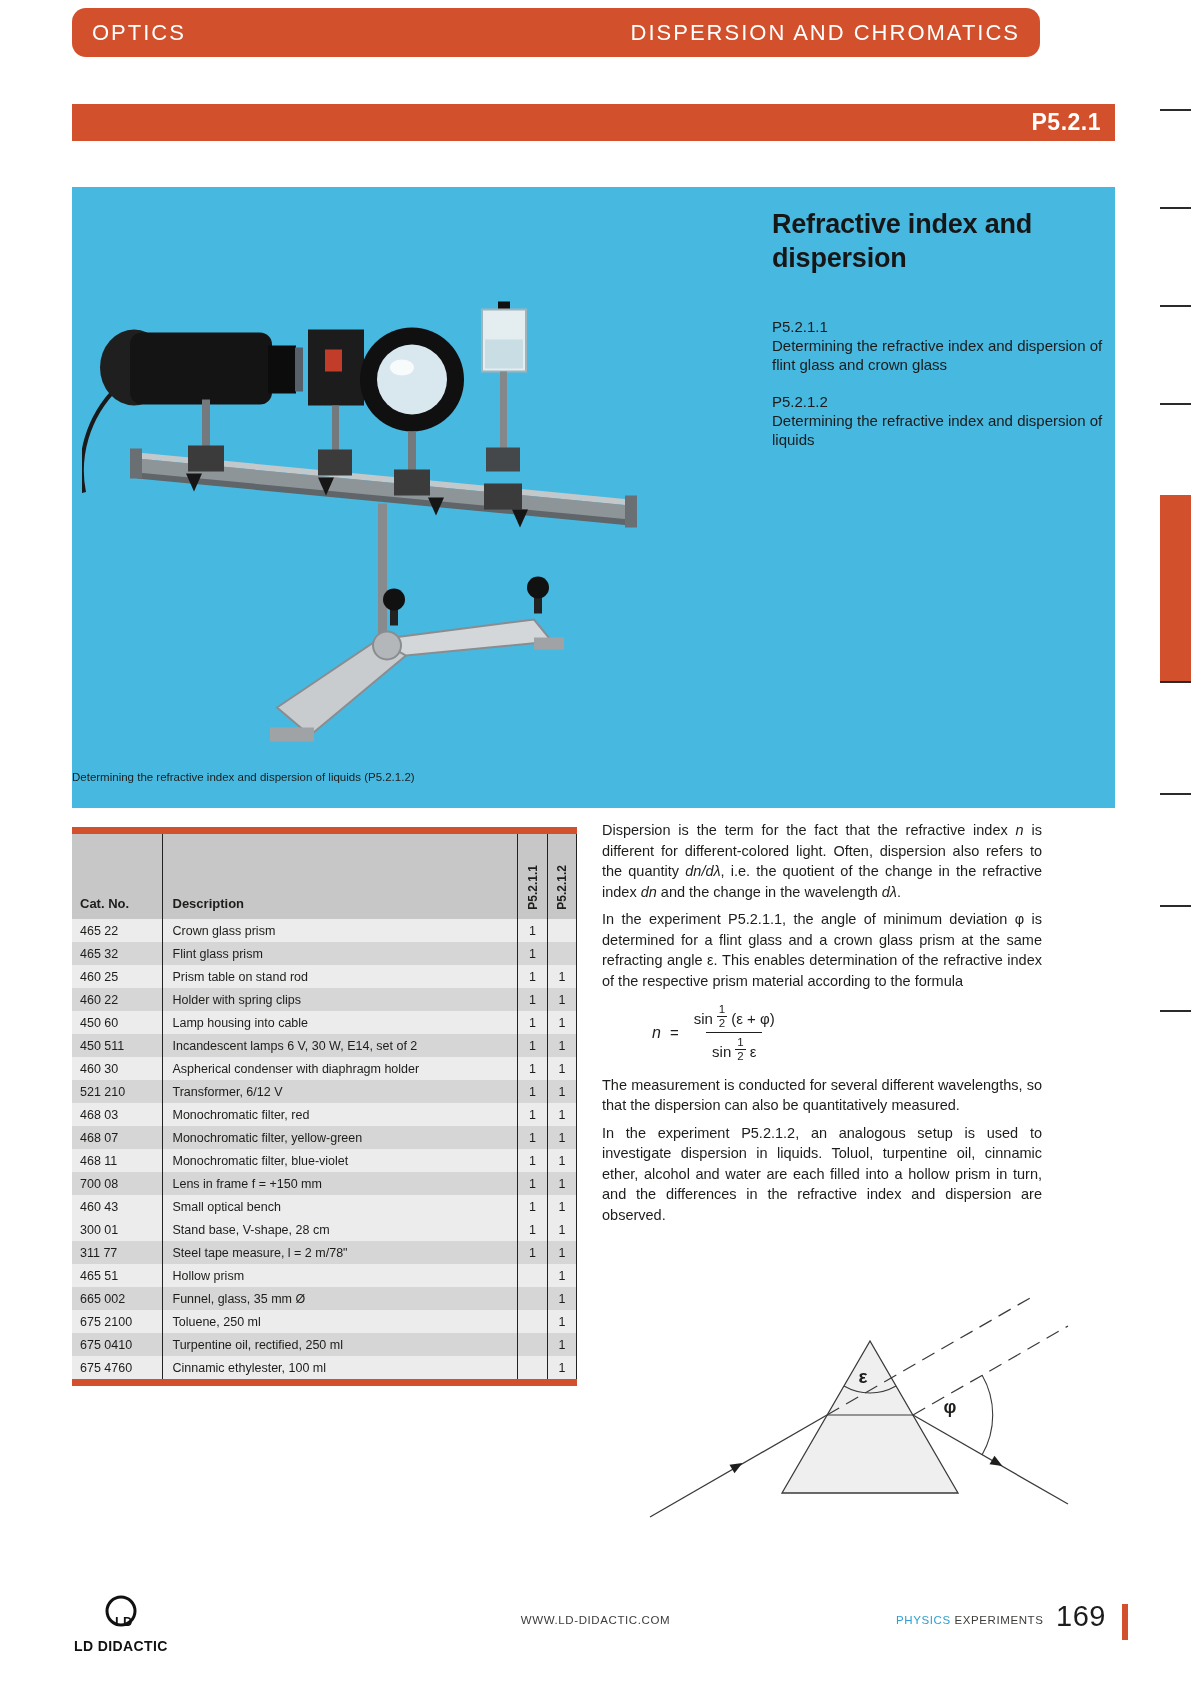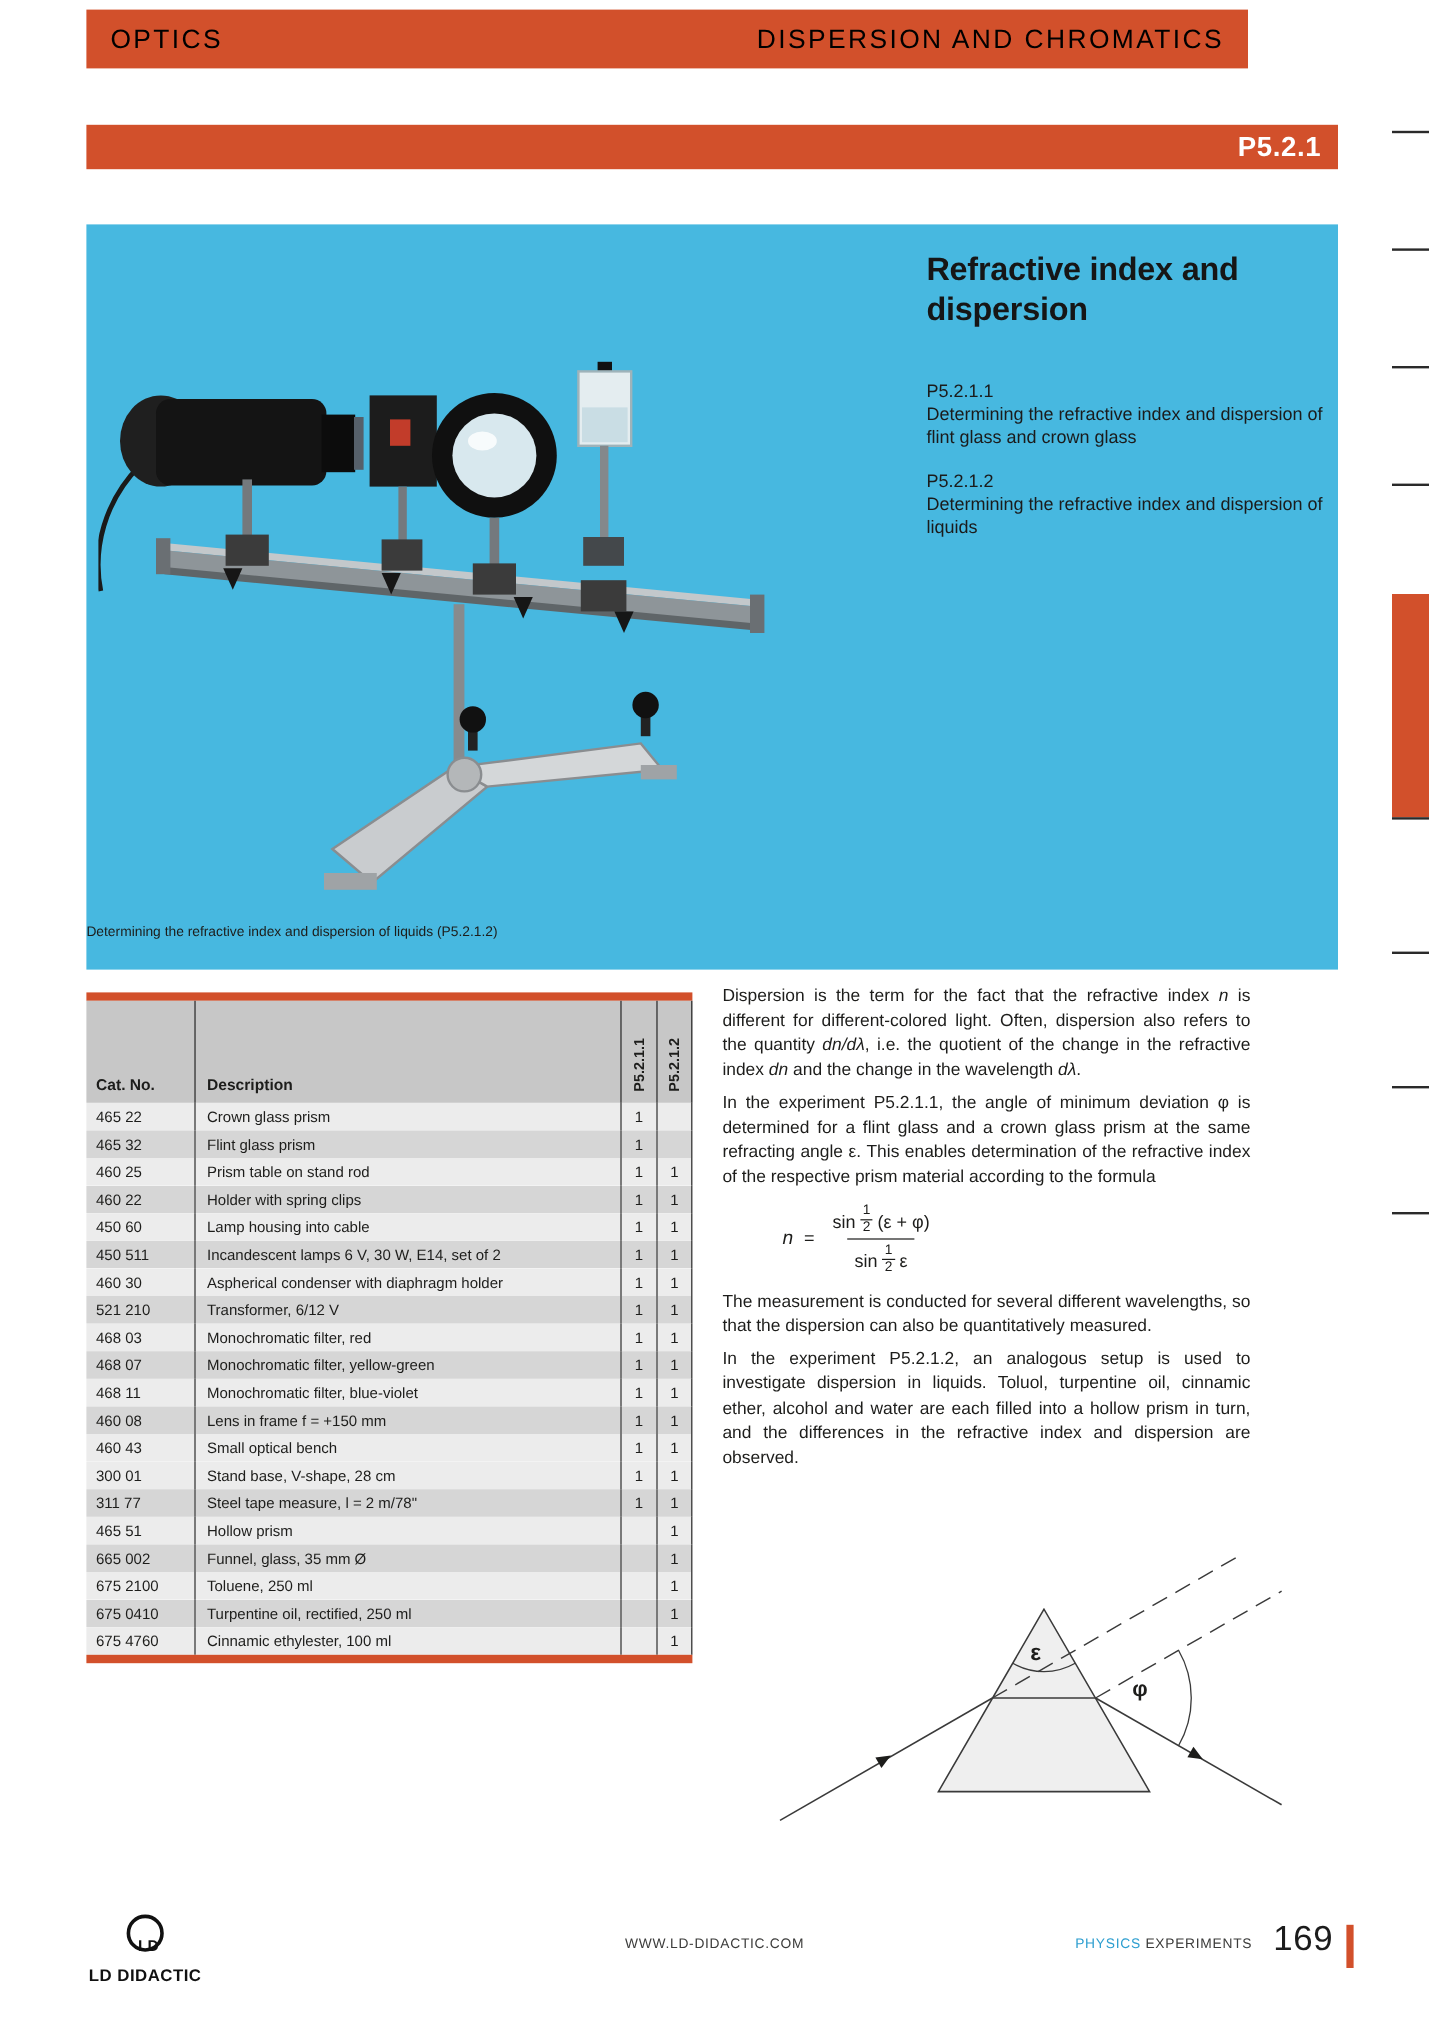--- a/index.html
+++ b/index.html
@@ -1,22 +1,22 @@
 <!DOCTYPE html>
 <html style="--accent: #d2502b; --blue: #47b8e0; --brand_blue: #2f9fd0;"><head>
 <meta charset="utf-8">
 <style>
   html,body{margin:0;padding:0;background:#ffffff;}
   body{font-family:"Liberation Sans", sans-serif; color:#1d1d1b;}
   .page{position:relative;width:1191px;height:1683px;background:#fff;overflow:hidden;}
 
   
   .topbar{position:absolute;left:72px;top:8px;width:968px;height:49px;background:var(--accent);
-    color:#000000;display:flex;justify-content:space-between;align-items:center;
-    padding:0 20px;box-sizing:border-box;font-size:22px;letter-spacing:2px;}
+    color:#ffffff;display:flex;justify-content:space-between;align-items:center;
+    padding:0 20px;box-sizing:border-box;font-size:22px;letter-spacing:2px;border-radius:14px;}
 
   
   .hero-code{position:absolute;left:72px;top:104px;width:1043px;height:37px;background:var(--accent);
     color:#fff;font-weight:bold;font-size:23px;display:flex;align-items:center;justify-content:flex-end;
     padding-right:14px;box-sizing:border-box;letter-spacing:0.5px;text-align:right;}
   .hero{position:absolute;left:72px;top:141px;width:1043px;height:621px;background:var(--blue);margin-top:46px;}
   .hero-photo{position:absolute;left:10px;top:98px;width:630px;height:515px;}
   .hero-text{position:absolute;left:700px;top:20px;width:332px;color:#161616;}
   .hero-text h1{font-size:27px;line-height:34px;margin:0 0 42px 0;font-weight:bold;letter-spacing:-0.2px;}
   .exp{font-size:15px;line-height:19px;margin-bottom:18px;color:#1b1b1b;}
@@ -58,21 +58,21 @@
   
   .diagram{position:absolute;left:600px;top:1295px;width:470px;height:230px;}
 
   
   .footer-logo{position:absolute;left:74px;top:1593px;display:flex;align-items:center;gap:5px;flex-direction:column;}
   .logo-text{font-size:14px;font-weight:bold;letter-spacing:0.4px;color:#111;}
   .footer-url{position:absolute;left:0;top:1614px;width:1191px;text-align:center;font-size:11.5px;
     letter-spacing:0.6px;color:#3c3c3b;}
   .footer-brand{position:absolute;left:896px;top:1614px;font-size:11.5px;letter-spacing:0.6px;color:#3c3c3b;}
   .footer-brand .b1{color:var(--brand_blue);}
-  .footer-page{position:absolute;left:1056px;top:1600px;width:60px;text-align:center;font-size:29px;
+  .footer-page{position:absolute;left:1056px;top:1600px;width:60px;text-align:left;font-size:29px;
     color:#1c1c1c;letter-spacing:0.5px;}
   .footer-bar{position:absolute;left:1122px;top:1604px;width:6px;height:36px;background:var(--accent);}
 
   
   .tick{position:absolute;left:1160px;width:31px;height:2px;background:#2a2a2a;}
   .edge-block{position:absolute;left:1160px;top:495px;width:31px;height:186px;background:var(--accent);}
 </style>
 </head>
 <body>
 
@@ -233,21 +233,21 @@
             <td class="qty">1</td>
             <td class="qty">1</td>
           </tr>
           <tr class="odd">
             <td>468 11</td>
             <td class="desc">Monochromatic filter, blue-violet</td>
             <td class="qty">1</td>
             <td class="qty">1</td>
           </tr>
           <tr class="even">
-            <td>460 08</td>
+            <td>700 08</td>
             <td class="desc">Lens in frame f = +150 mm</td>
             <td class="qty">1</td>
             <td class="qty">1</td>
           </tr>
           <tr class="odd">
             <td>460 43</td>
             <td class="desc">Small optical bench</td>
             <td class="qty">1</td>
             <td class="qty">1</td>
           </tr>

